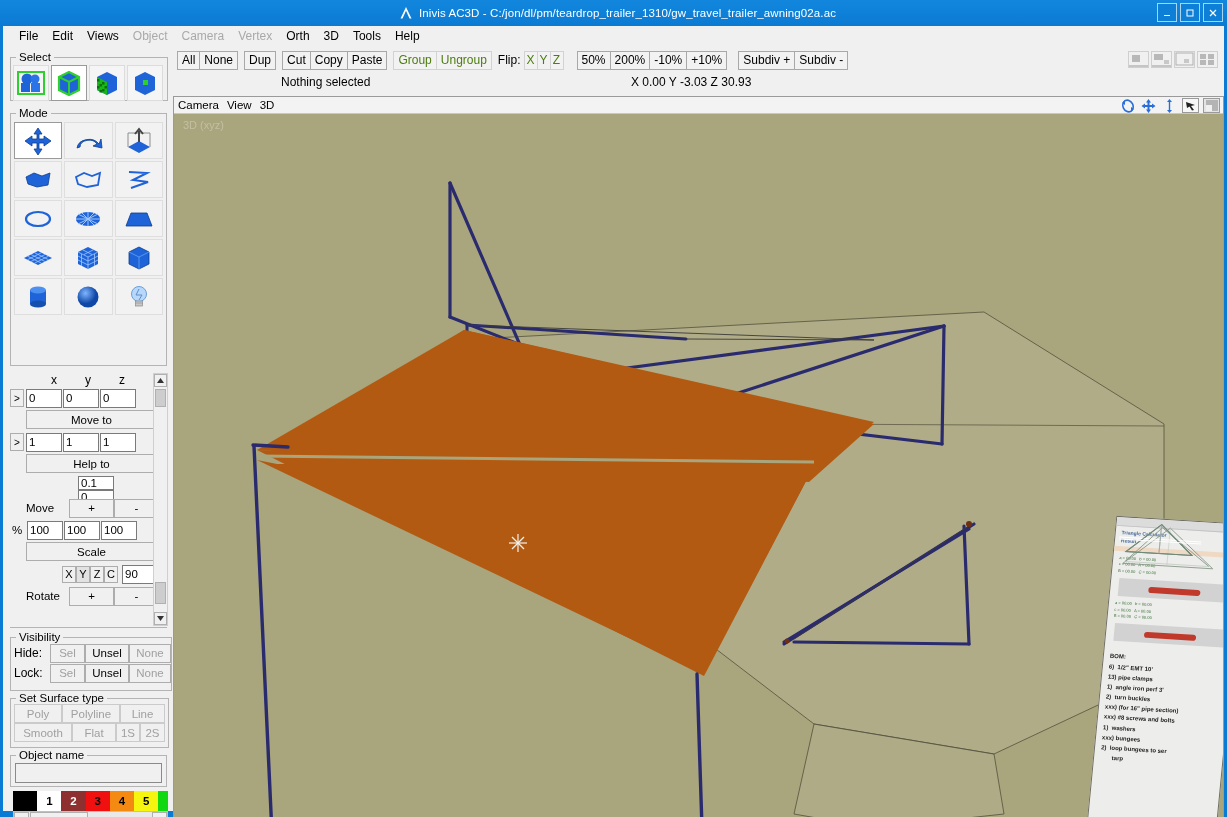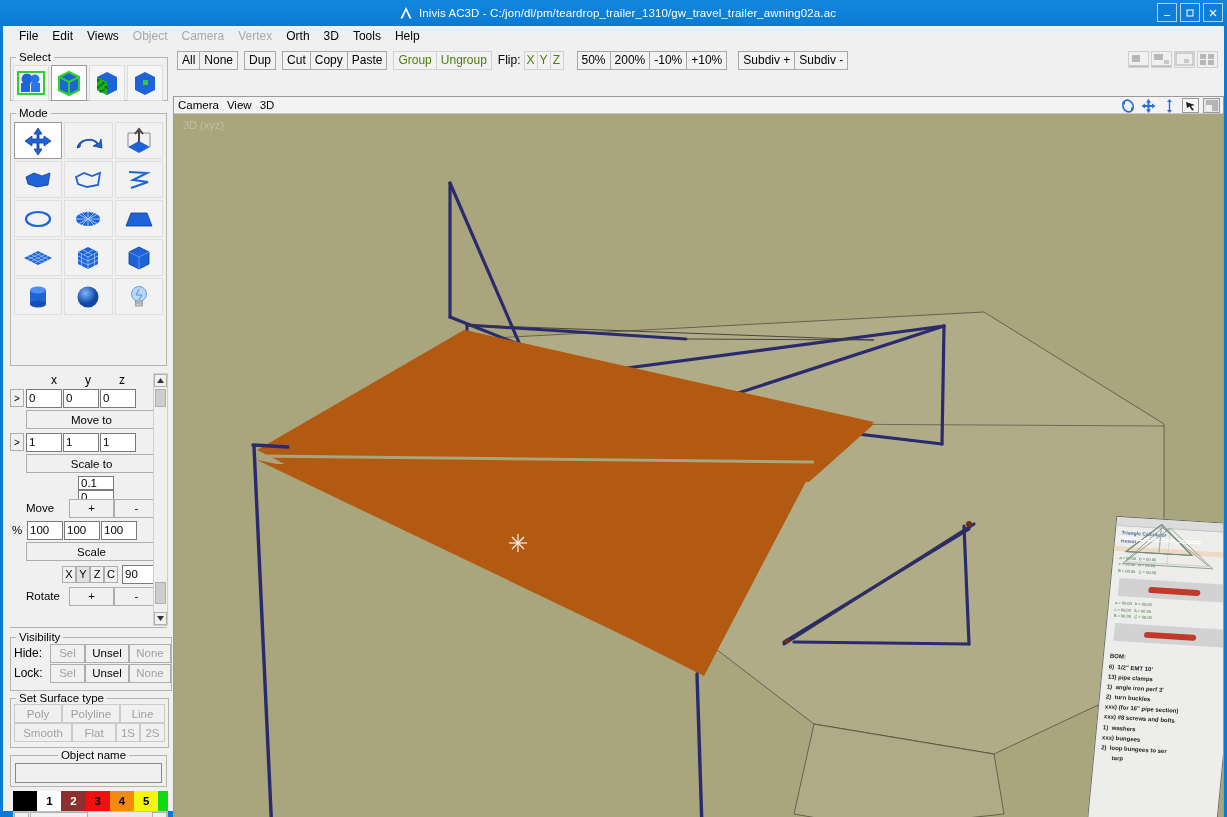--- a/index.html
+++ b/index.html
@@ -146,21 +146,21 @@
   
   #surfgrp { position: absolute; left: 7px; top: 646px; width: 157px; height: 56px; }
   #surfgrp .r { display: flex; padding: 0 3px; }
   .sbtn2 {
     height: 19px; border: 1px solid #cbcbcb; background: #f0f0f0;
     font-size: 11.5px; color: #a0a0a0;
     display:flex; align-items:center; justify-content:center;
   }
 
   
-  #namegrp { position: absolute; left: 7px; top: 703px; width: 157px; height: 38px; text-align: center; }
+  #namegrp { position: absolute; left: 7px; top: 703px; width: 157px; height: 38px; }
   #nameinput {
     margin: 2px 4px; height: 20px; background: #f0f0f0; border: 1px solid #8a8a8a;
     font-size: 11.5px; padding: 0 3px; display: flex; align-items: center;
   }
 
   
   #palette { position: absolute; left: 10px; top: 745px; width: 155px; height: 20px; display: flex; }
   .swatch {
     width: 25px; height: 20px; display: flex; align-items: center; justify-content: center;
     font-size: 11.5px; font-weight: bold;
@@ -485,21 +485,21 @@
           <div class="numfield">0</div>
         </div>
         <div class="wbtn wide">Move to</div>
 
         <div class="xf-row">
           <div class="arrowbtn">&gt;</div>
           <div class="numfield">1</div>
           <div class="numfield">1</div>
           <div class="numfield">1</div>
         </div>
-        <div class="wbtn wide">Scale to</div>
+        <div class="wbtn wide">Help to</div>
 
         <div class="xf-row" style="padding-left:16px;flex-direction:column;">
           <div class="numfield">0.1</div>
           <div class="numfield">0</div>
           <div class="numfield">0</div>
         </div>
         <div class="xf-row" style="padding-left:16px;">
           <div class="lbl" style="width:40px;">Move</div>
           <div class="wbtn" style="width:45px;">+</div>
           <div class="wbtn" style="width:45px;">-</div>
@@ -645,20 +645,24 @@
           <svg width="19" height="15" viewBox="0 0 19 15">
               <rect x="2" y="2" width="6" height="5" fill="#b8b8b8"></rect>
               <rect x="10" y="2" width="6" height="5" fill="#b8b8b8"></rect>
               <rect x="2" y="8" width="6" height="5" fill="#b8b8b8"></rect>
               <rect x="10" y="8" width="6" height="5" fill="#b8b8b8"></rect>
             </svg>
         </div>
       </div>
     </div>
 
+    <div id="statusstrip">
+      <div class="sel-text">Nothing selected</div>
+      <div class="coords">X 0.00 Y -3.03 Z 30.93</div>
+    </div>
 
     <div id="viewportwrap">
       <div id="vpheader">
         <div class="vh">Camera</div>
         <div class="vh">View</div>
         <div class="vh">3D</div>
         <div id="vpicons">
           <div class="vi">
             <svg width="16" height="14" viewBox="0 0 16 14">
               <ellipse cx="8" cy="7" rx="5" ry="6" fill="none" stroke="#2a6fd8" stroke-width="1.6" transform="rotate(-25 8 7)"></ellipse>

